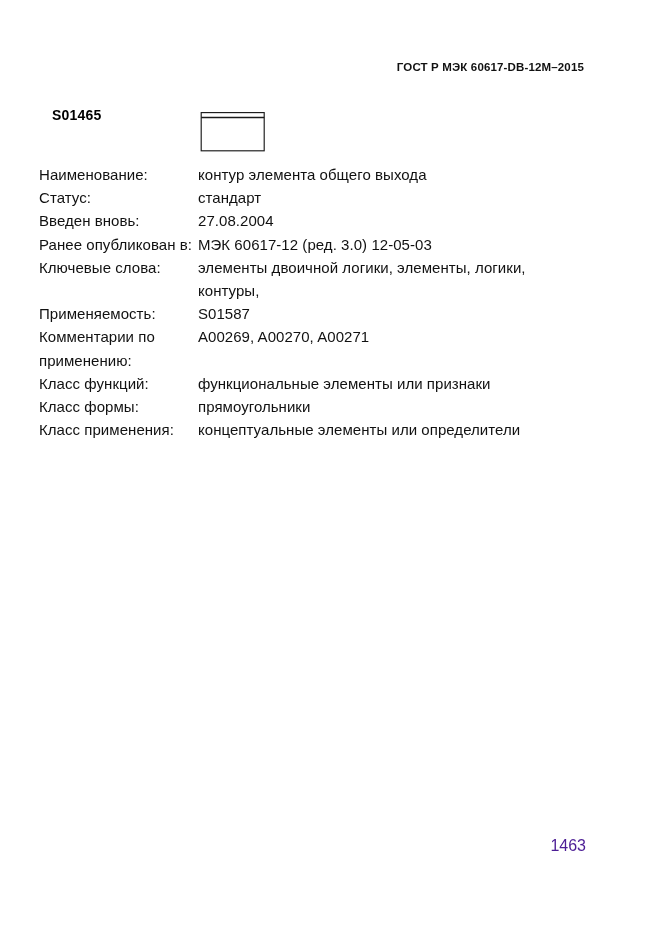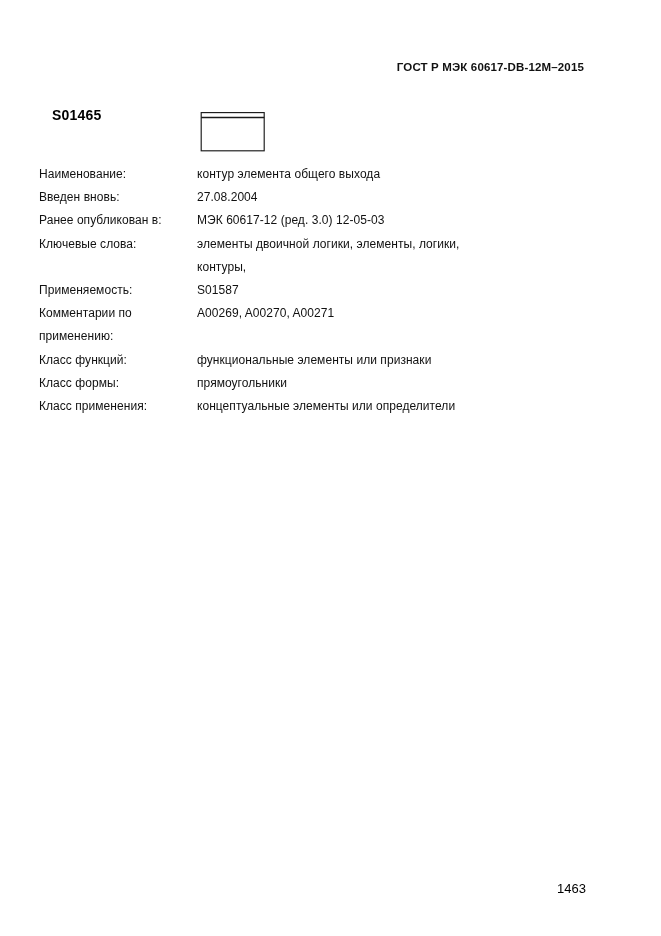--- a/index.html
+++ b/index.html
@@ -59,21 +59,21 @@
     display: block;
   }
 
   
   .attr-table {
     position: absolute;
     left: 39px;
     top: 163px;
     width: 580px;
     border-collapse: collapse;
-    font-size: 12px;
+    font-size: 15px;
   }
 
   .attr-table td {
     padding: 0;
     vertical-align: top;
     line-height: 23.2px;
     white-space: nowrap;
     color: #111111;
   }
 
@@ -89,23 +89,23 @@
 
   .attr-table tr.cont td.label,
   .attr-table tr.cont td.value {
     line-height: 23.2px;
   }
 
   
   .folio {
     position: absolute;
     right: 75px;
-    top: 881px;
-    font-size: 13px;
-    color: #000000;
+    top: 837px;
+    font-size: 16px;
+    color: #4c1d95;
   }
 </style>
 </head>
 <body>
 
 <div class="page">
 
   <div class="doc-header">ГОСТ Р МЭК 60617-DB-12M–2015</div>
 
   <div class="entry-code">S01465</div>
@@ -118,20 +118,24 @@
   </div>
 
   <table class="attr-table">
     <tbody>
 
       <tr>
         <td class="label">Наименование:</td>
         <td class="value">контур элемента общего выхода</td>
       </tr>
 
+      <tr>
+        <td class="label">Статус:</td>
+        <td class="value">стандарт</td>
+      </tr>
 
       <tr>
         <td class="label">Введен вновь:</td>
         <td class="value">27.08.2004</td>
       </tr>
 
       <tr>
         <td class="label">Ранее опубликован в:</td>
         <td class="value">МЭК 60617-12 (ред. 3.0) 12-05-03</td>
       </tr>

